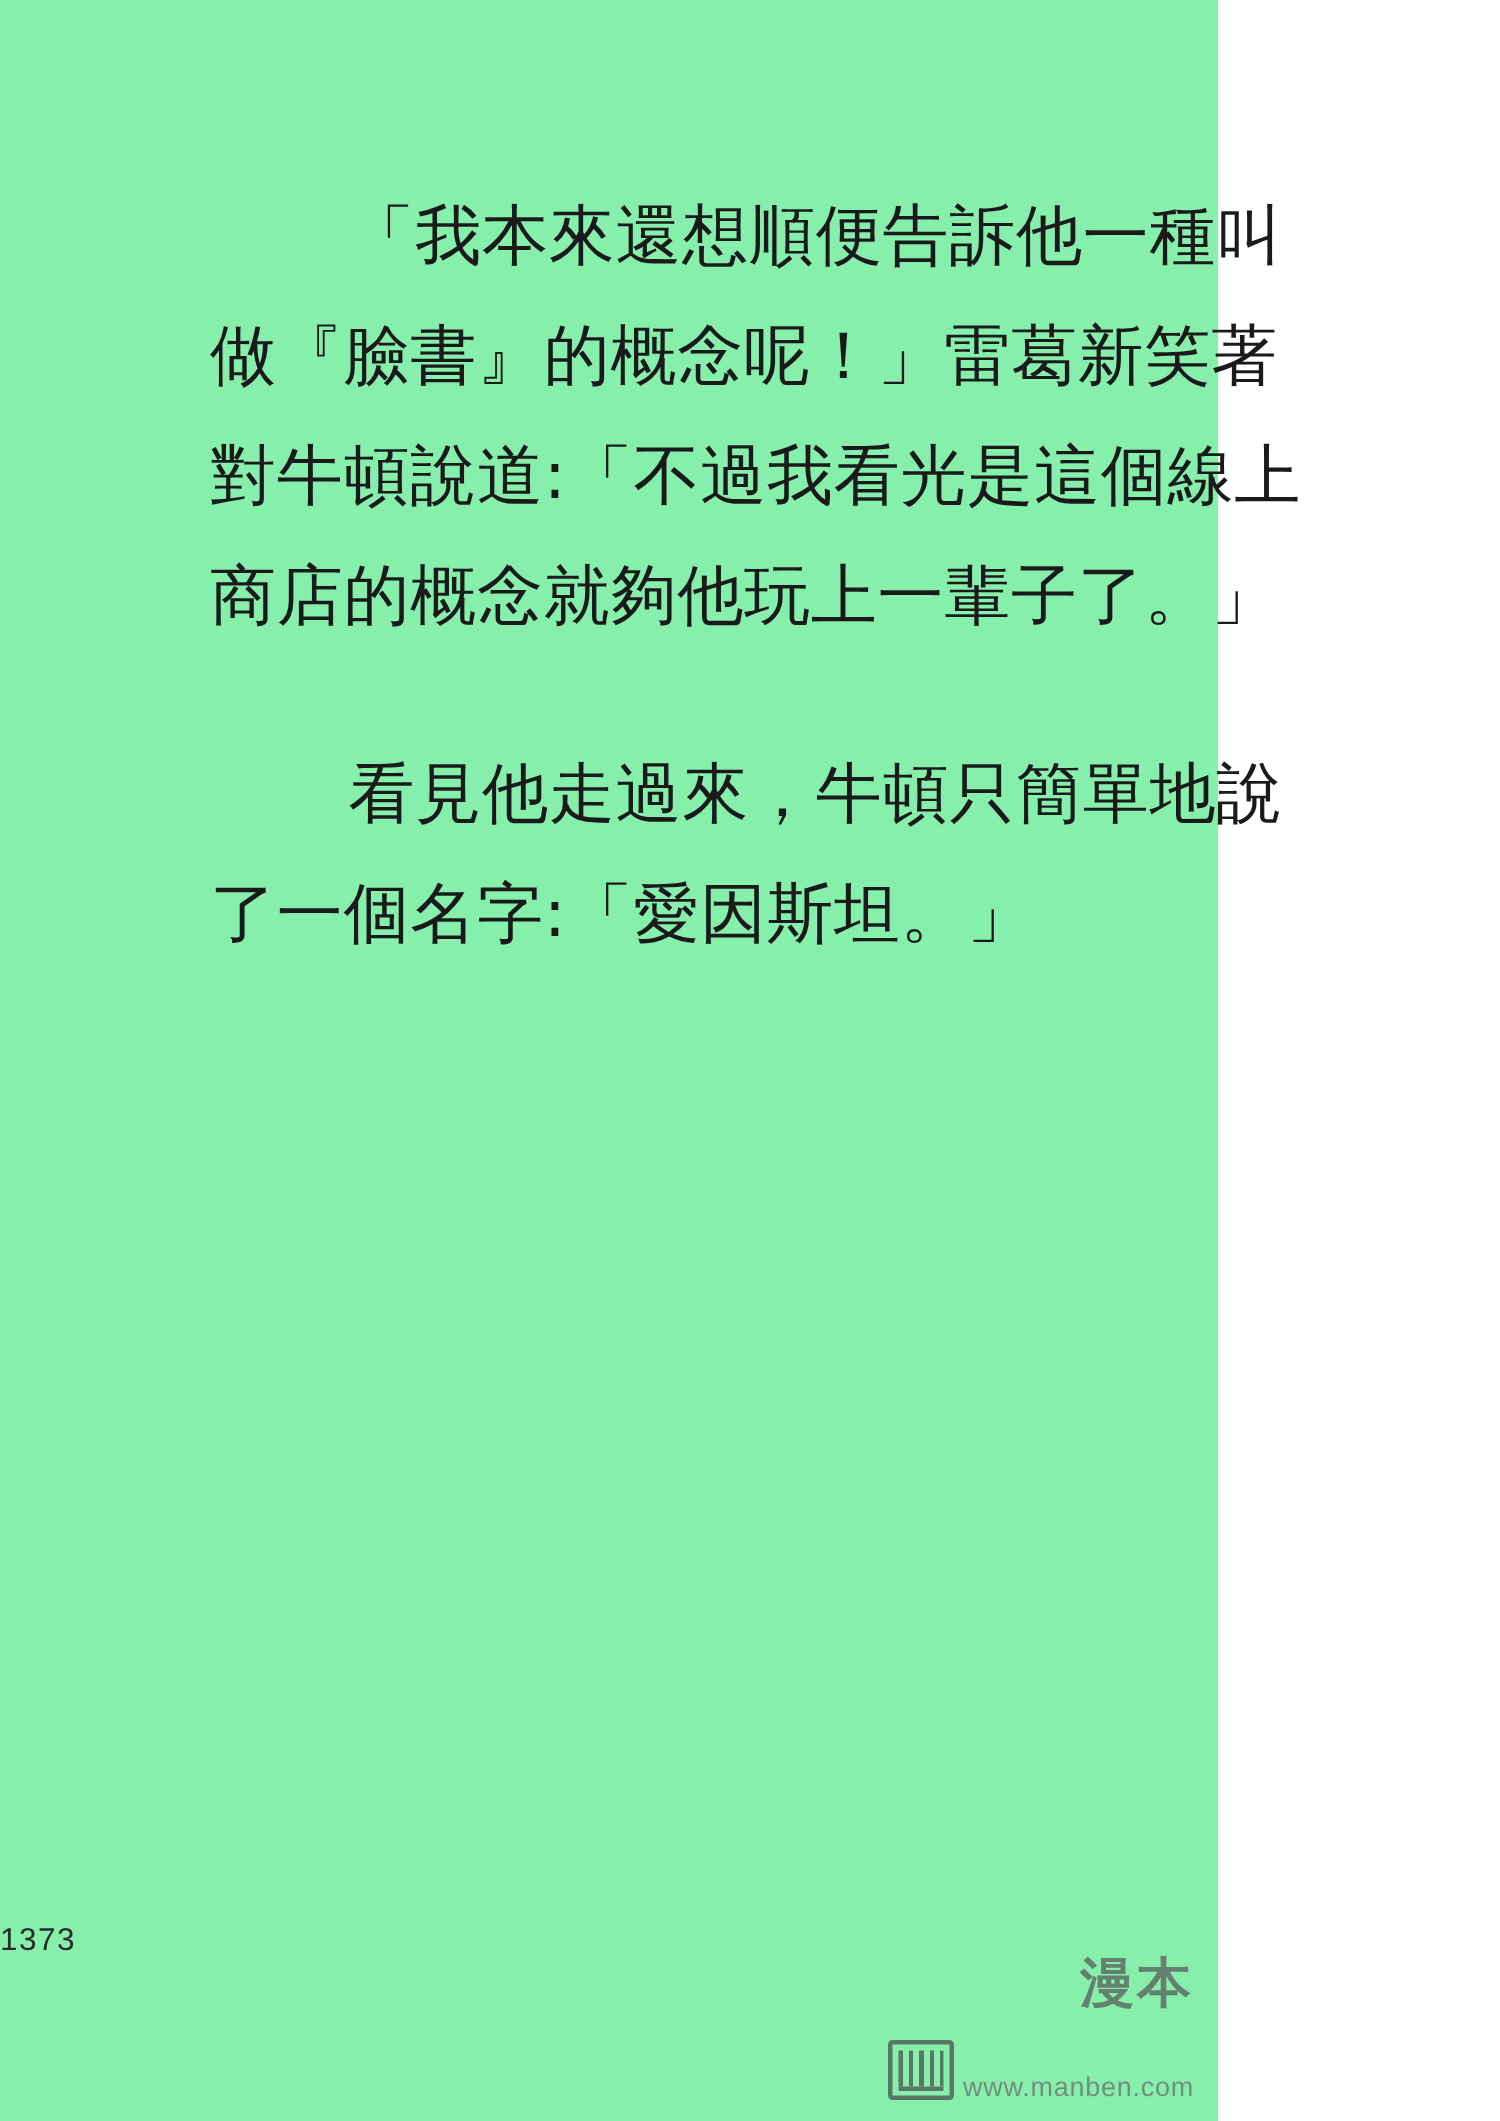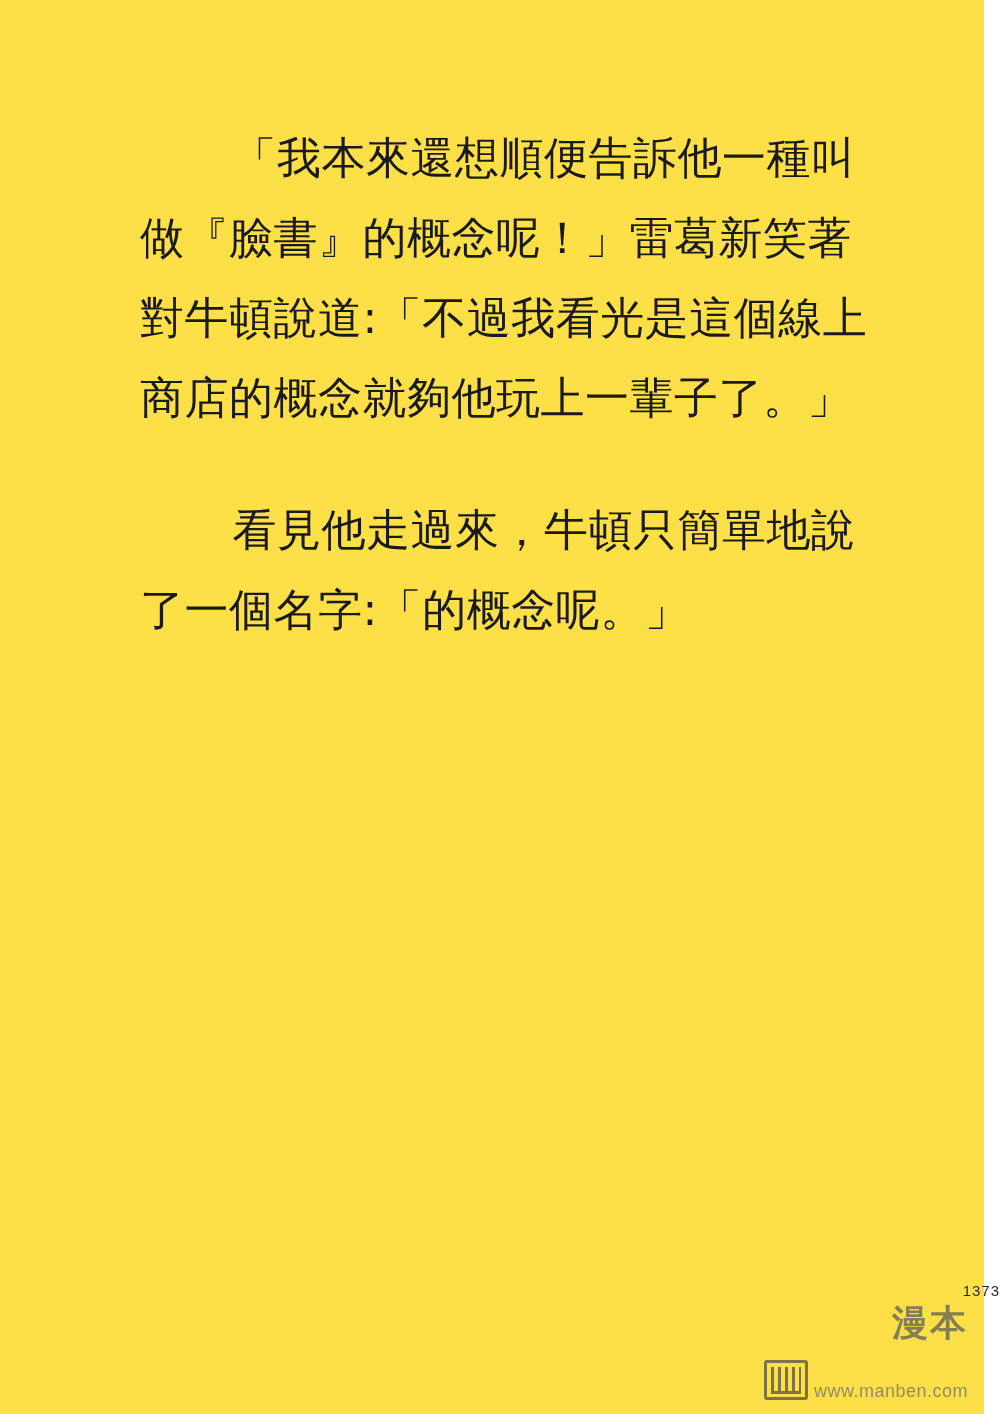--- a/index.html
+++ b/index.html
@@ -10,23 +10,23 @@
   body {
     width: 1000px;
     height: 1414px;
     position: relative;
     font-family: "DejaVu Sans", sans-serif;
     overflow: hidden;
   }
   .page {
     position: absolute;
     left: 0; top: 0;
-    width: 984px;
+    width: 812px;
     height: 1414px;
-    background: #fde047;
+    background: #86efac;
   }
   .text-body {
     position: absolute;
     left: 140px;
     top: 118px;
     width: 730px;
   }
   .para {
     font-size: 44px;
     line-height: 1.82;
@@ -36,22 +36,22 @@
     margin: 0 0 52px 0;
     text-align: left;
     word-break: break-all;
     font-weight: 400;
   }
   .page-number {
     position: absolute;
     left: 0;
     top: 1282px;
     width: 1000px;
-    text-align: right;
-    font-size: 15px;
+    text-align: left;
+    font-size: 21px;
     color: #2b2b2b;
     font-family: "Liberation Sans", sans-serif;
     letter-spacing: 1px;
   }
   .watermark {
     position: absolute;
     right: 16px;
     bottom: 14px;
     display: flex;
     align-items: flex-end;
@@ -97,21 +97,21 @@
     font-family: "Liberation Sans", sans-serif;
   }
 </style>
 </head>
 <body>
 
 <div class="page">
 
   <div class="text-body">
     <p class="para">「我本來還想順便告訴他一種叫做『臉書』的概念呢！」雷葛新笑著對牛頓說道:「不過我看光是這個線上商店的概念就夠他玩上一輩子了。」</p>
-    <p class="para">看見他走過來，牛頓只簡單地說了一個名字:「的概念呢。」</p>
+    <p class="para">看見他走過來，牛頓只簡單地說了一個名字:「愛因斯坦。」</p>
   </div>
 
   <div class="page-number">1373</div>
 
   <div class="watermark">
     <div class="wm-badge">
       <div class="wm-badge-inner"></div>
     </div>
     <div class="wm-text">
       <span class="wm-title">漫本</span>

